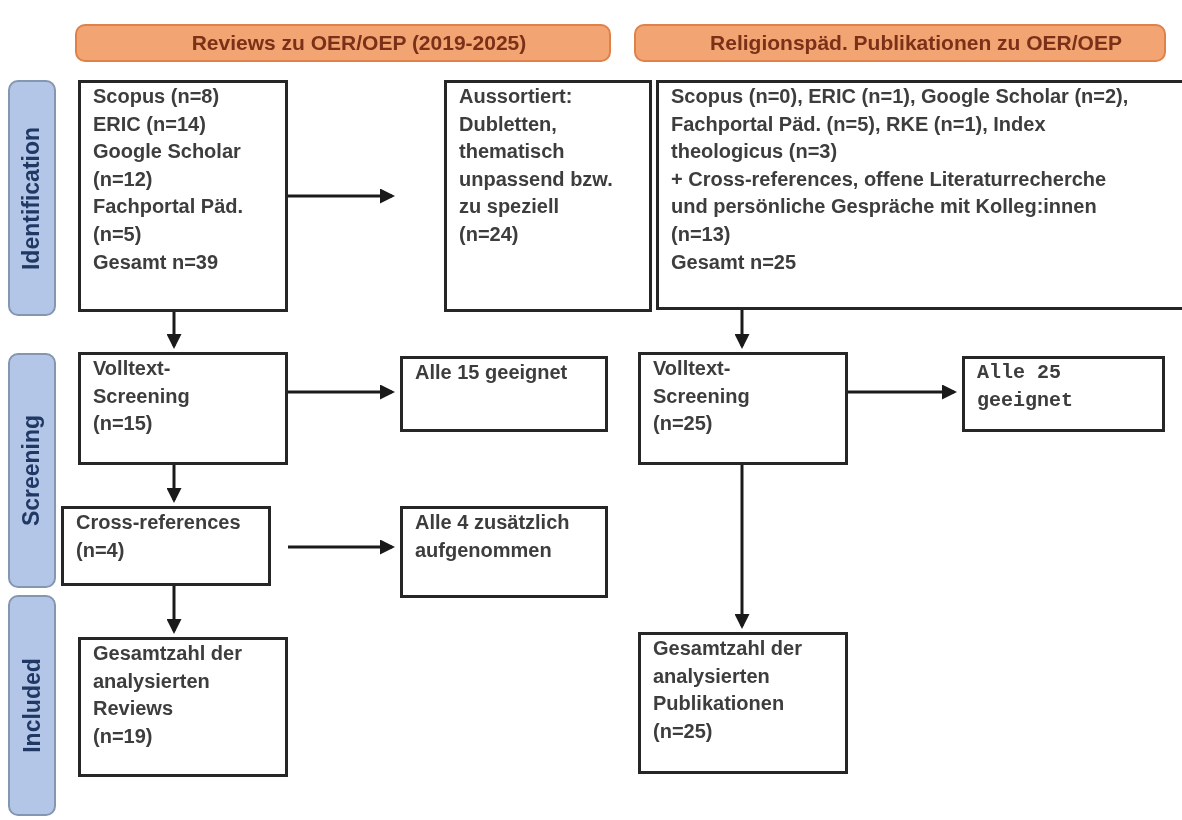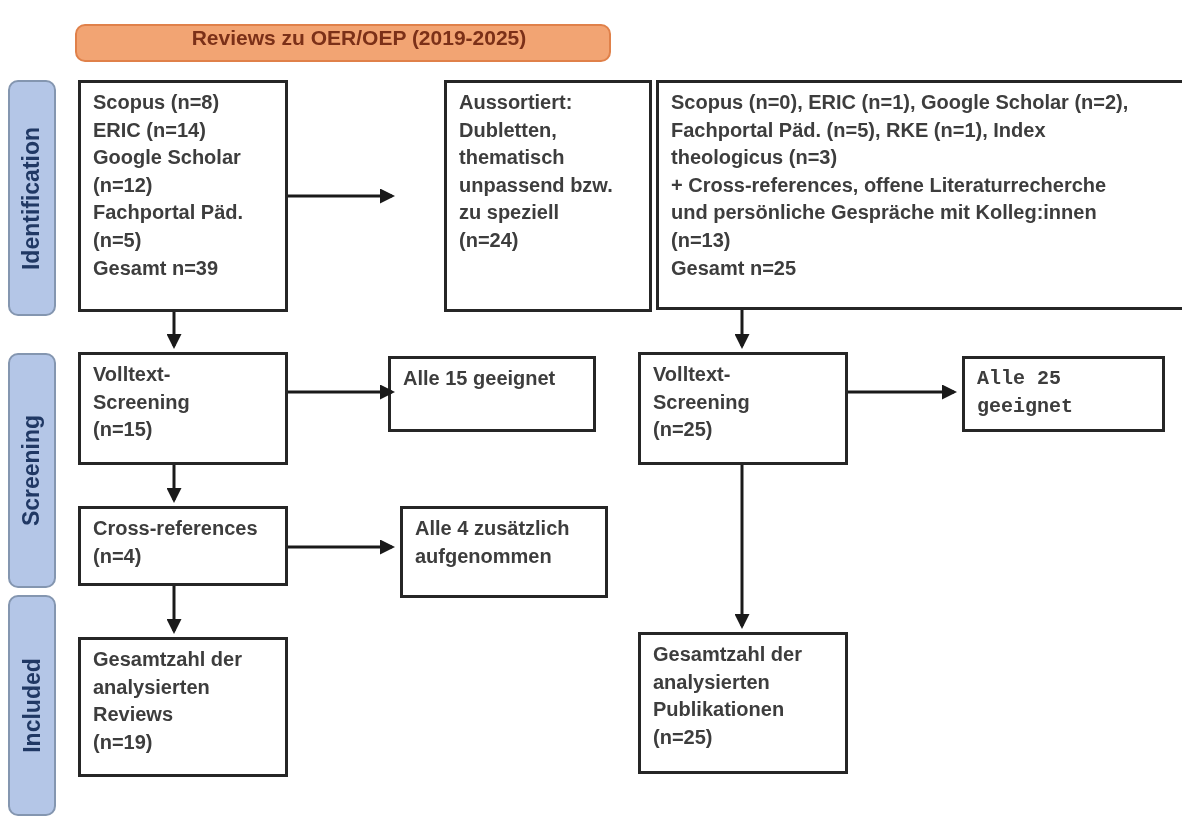--- a/index.html
+++ b/index.html
@@ -25,21 +25,21 @@
   }
   .header-pill {
     position: absolute;
     background: var(--header-fill);
     border: 2px solid var(--header-border);
     border-radius: 10px;
     color: var(--header-text);
     font-weight: bold;
     font-size: 21px;
     display: flex;
-    align-items: flex-start;
+    align-items: center;
     justify-content: center;
     text-align: center;
     padding-left: 32px;
   }
   .sidebar-label {
     position: absolute;
     background: var(--sidebar-fill);
     border: 2px solid var(--sidebar-border);
     border-radius: 10px;
     display: flex;
@@ -54,40 +54,43 @@
     color: var(--sidebar-text);
   }
   .flow-box {
     position: absolute;
     background: #ffffff;
     border: 3px solid var(--box-border);
     color: var(--box-text);
     font-weight: bold;
     font-size: 20px;
     line-height: 1.38;
-    padding: 6px 12px;
+    padding: 0 12px;
   }
   .flow-box .box-text {
     white-space: pre-line;
   }
   .arrow-layer {
     position: absolute;
     left: 0; top: 0;
     width: 1182px;
     height: 820px;
     pointer-events: none;
   }
 </style>
 </head>
 <body>
 
 <div class="canvas">
 
   <div class="header-pill" style="left:75px; top:24px; width:536px; height:38px;">
     <span>Reviews zu OER/OEP (2019-2025)</span>
+  </div>
+  <div class="header-pill" style="left:634px; top:24px; width:532px; height:38px;">
+    <span>Religionspäd. Publikationen zu OER/OEP</span>
   </div>
 
   <div class="sidebar-label" style="left:8px; top:80px; width:48px; height:236px;">
     <span class="vtext">Identification</span>
   </div>
   <div class="sidebar-label" style="left:8px; top:353px; width:48px; height:235px;">
     <span class="vtext">Screening</span>
   </div>
   <div class="sidebar-label" style="left:8px; top:595px; width:48px; height:221px;">
     <span class="vtext">Included</span>
@@ -108,24 +111,24 @@
 thematisch
 unpassend bzw.
 zu speziell
 (n=24)</div>
   </div>
   <div class="flow-box" style="left:78px; top:352px; width:210px; height:113px;">
     <div class="box-text">Volltext-
 Screening
 (n=15)</div>
   </div>
-  <div class="flow-box" style="left:388px; top:356px; width:208px; height:76px;">
+  <div class="flow-box" style="left:400px; top:356px; width:208px; height:76px;">
     <div class="box-text">Alle 15 geeignet</div>
   </div>
-  <div class="flow-box" style="left:78px; top:506px; width:210px; height:80px;">
+  <div class="flow-box" style="left:61px; top:506px; width:210px; height:80px;">
     <div class="box-text">Cross-references
 (n=4)</div>
   </div>
   <div class="flow-box" style="left:400px; top:506px; width:208px; height:92px;">
     <div class="box-text">Alle 4 zusätzlich
 aufgenommen</div>
   </div>
   <div class="flow-box" style="left:78px; top:637px; width:210px; height:140px;">
     <div class="box-text">Gesamtzahl der
 analysierten

